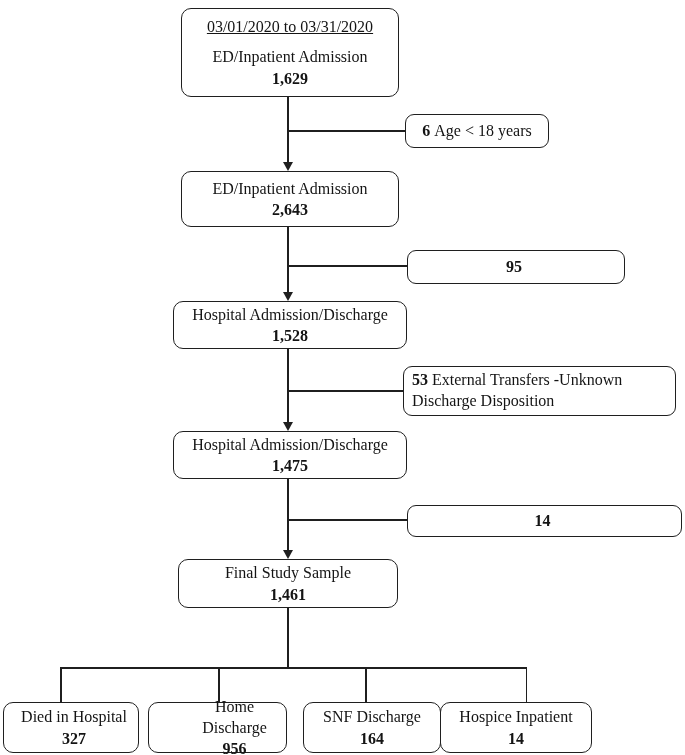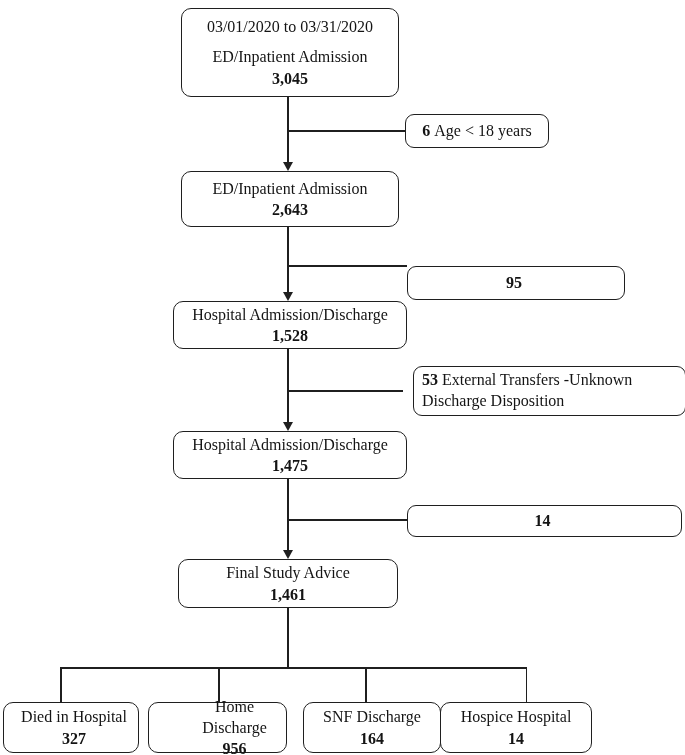--- a/index.html
+++ b/index.html
@@ -26,20 +26,21 @@
     display: flex;
     flex-direction: column;
     align-items: center;
     justify-content: center;
     text-align: center;
     line-height: 1.32;
     padding: 2px 6px;
   }
   .box .count { font-weight: bold; }
   .box .heading {
+    text-decoration: underline;
     margin-bottom: 9px;
   }
   .sidebox {
     position: absolute;
     box-sizing: border-box;
     border: 1.5px solid #1f1f1f;
     border-radius: 9px;
     background: #ffffff;
     display: flex;
     align-items: center;
@@ -73,52 +74,52 @@
   }
 </style>
 </head>
 <body>
 
 <div id="figure">
 
   <div class="box" style="left:181px; top:8px; width:218px; height:89px;">
     <div class="heading">03/01/2020 to 03/31/2020</div>
     <div class="label">ED/Inpatient Admission</div>
-    <div class="count">3,045</div>
+    <div class="count">1,629</div>
   </div>
 
   <div class="box" style="left:181px; top:171px; width:218px; height:56px;">
     <div class="label">ED/Inpatient Admission</div>
     <div class="count">2,643</div>
   </div>
 
   <div class="box" style="left:173px; top:301px; width:234px; height:48px;">
     <div class="label">Hospital Admission/Discharge</div>
     <div class="count">1,528</div>
   </div>
 
   <div class="box" style="left:173px; top:431px; width:234px; height:48px;">
     <div class="label">Hospital Admission/Discharge</div>
     <div class="count">1,475</div>
   </div>
 
   <div class="box" style="left:178px; top:559px; width:220px; height:49px;">
-    <div class="label">Final Study Advice</div>
+    <div class="label">Final Study Sample</div>
     <div class="count">1,461</div>
   </div>
 
   <div class="sidebox" style="left:405px; top:114px; width:144px; height:34px;">
     <span class="num">6</span>&nbsp;<span>Age &lt; 18 years</span>
   </div>
 
-  <div class="sidebox" style="left:407px; top:250px; width:218px; height:34px;margin-top:16px;">
+  <div class="sidebox" style="left:407px; top:250px; width:218px; height:34px;">
     <span class="num">95</span>&nbsp;
   </div>
 
-  <div class="sidebox left-align" style="left:403px; top:366px; width:273px; height:50px;margin-left:10px;">
+  <div class="sidebox left-align" style="left:403px; top:366px; width:273px; height:50px;">
     <div><span class="num">53</span>&nbsp;<span>External Transfers -Unknown Discharge Disposition</span></div>
   </div>
 
   <div class="sidebox" style="left:407px; top:505px; width:275px; height:32px;">
     <span class="num">14</span>&nbsp;
   </div>
 
   <div class="box" style="left:3px; top:702px; width:136px; height:51px;padding-left:12px;">
     <div class="label">Died in Hospital</div>
     <div class="count">327</div>
@@ -128,21 +129,21 @@
     <div class="label">Home Discharge</div>
     <div class="count">956</div>
   </div>
 
   <div class="box" style="left:295px; top:702px; width:138px; height:51px;margin-left:8px;">
     <div class="label">SNF Discharge</div>
     <div class="count">164</div>
   </div>
 
   <div class="box" style="left:440px; top:702px; width:152px; height:51px;">
-    <div class="label">Hospice Hospital</div>
+    <div class="label">Hospice Inpatient</div>
     <div class="count">14</div>
   </div>
 
   <div class="vline" style="left:287px; top:96px;  height:68px;"></div>
   <div class="arrow" style="left:283px; top:162px;"></div>
 
   <div class="vline" style="left:287px; top:226px; height:68px;"></div>
   <div class="arrow" style="left:283px; top:292px;"></div>
 
   <div class="vline" style="left:287px; top:348px; height:76px;"></div>

